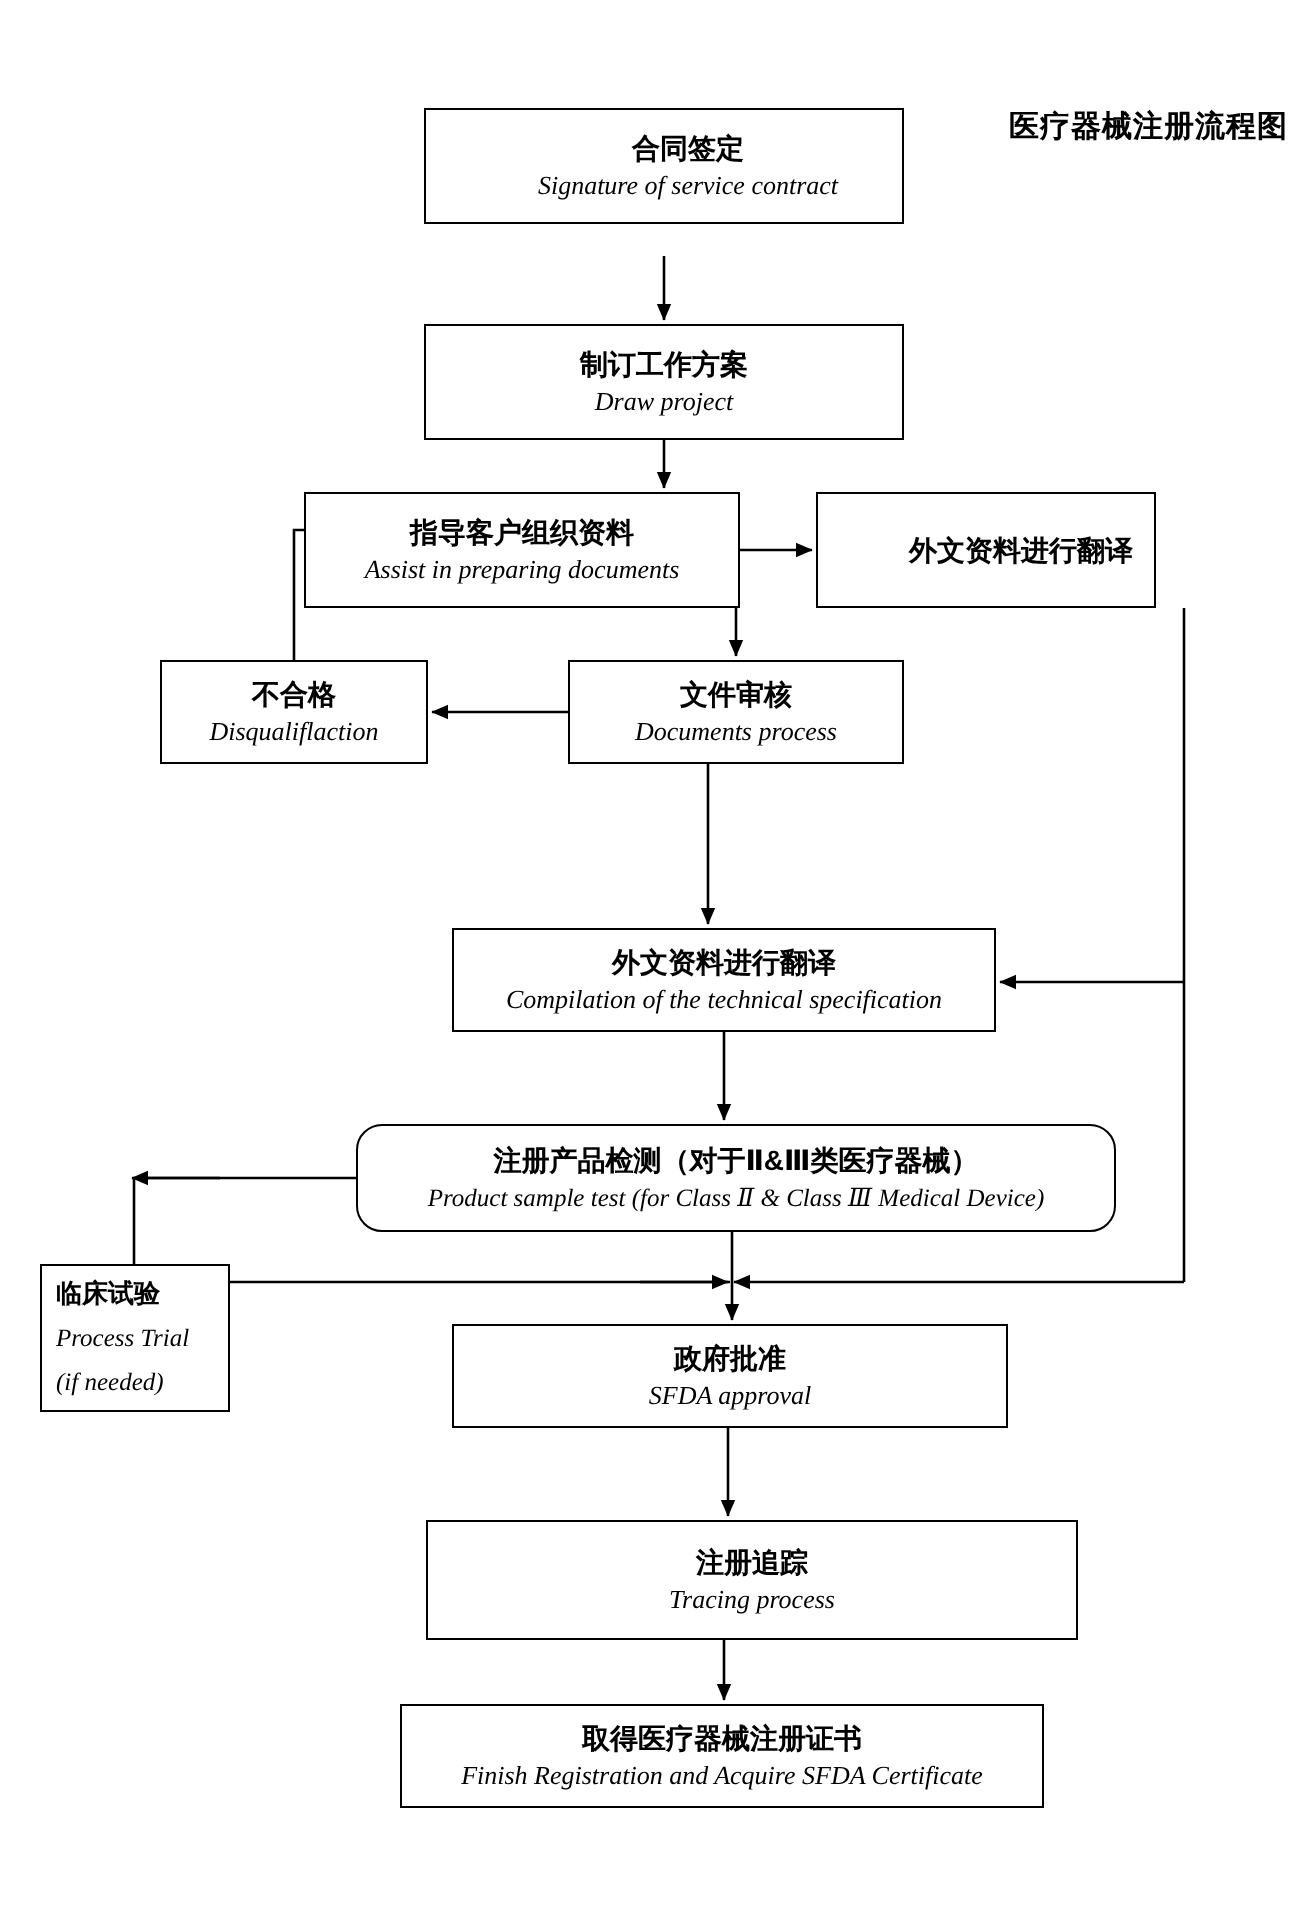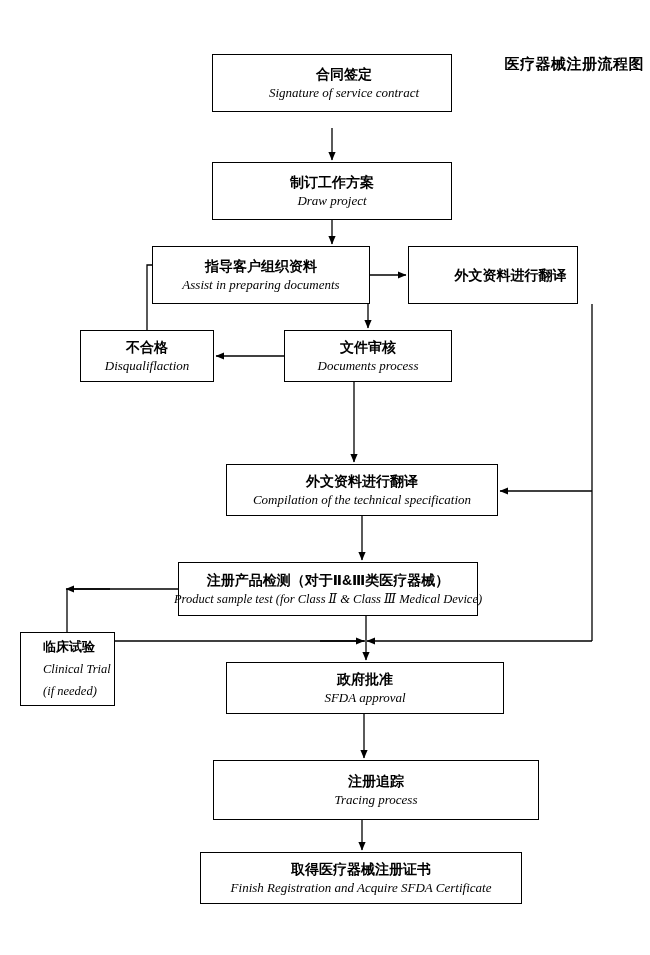--- a/index.html
+++ b/index.html
@@ -15,21 +15,21 @@
   .title-cn{font-family:"Liberation Sans","DejaVu Sans",sans-serif;font-weight:bold;font-size:15px;line-height:20px;letter-spacing:.5px;}
   .title-en{font-family:"Liberation Serif","DejaVu Serif",serif;font-weight:bold;font-size:13.5px;line-height:19px;}
 
   .node{position:absolute;border:1px solid #000;background:#fff;
         box-sizing:border-box;display:flex;flex-direction:column;
         align-items:center;justify-content:center;text-align:center;}
   .node .cn{font-family:"Liberation Sans","DejaVu Sans",sans-serif;
             font-weight:bold;font-size:14px;line-height:19px;white-space:nowrap;}
   .node .en{font-family:"Liberation Serif","DejaVu Serif",serif;
             font-size:13px;line-height:18px;white-space:nowrap;font-style:italic;}
-  .node.left-align{align-items:flex-start;text-align:left;padding-left:22px;justify-content:center;}
+  .node.left-align{align-items:flex-start;text-align:left;padding-left:7px;justify-content:center;}
   .node.left-align .cn{font-size:13px;line-height:22px;}
   .node.left-align .en{font-size:12.5px;line-height:22px;}
 </style>
 </head>
 <body>
 
 <div id="canvas">
 
   <div class="title-block">
     <div class="title-cn">医疗器械注册流程图</div>
@@ -107,28 +107,28 @@
   <div class="node" style="left:284px;top:330px;width:168px;height:52px;">
     <div class="cn">文件审核</div>
     <div class="en">Documents process</div>
   </div>
 
   <div class="node" style="left:226px;top:464px;width:272px;height:52px;">
     <div class="cn">外文资料进行翻译</div>
     <div class="en">Compilation of the technical specification</div>
   </div>
 
-  <div class="node" style="left:178px;top:562px;width:300px;height:54px;">
+  <div class="node" style="left:178px;top:562px;width:380px;height:54px;border-radius:13px;">
     <div class="cn">注册产品检测（对于Ⅱ&amp;Ⅲ类医疗器械）</div>
     <div class="en" style="font-size:12.5px;">Product sample test (for Class  Ⅱ &amp; Class  Ⅲ  Medical Device)</div>
   </div>
 
   <div class="node left-align" style="left:20px;top:632px;width:95px;height:74px;">
     <div class="cn">临床试验</div>
-    <div class="en">Clinical Trial</div>
+    <div class="en">Process Trial</div>
     <div class="en">(if needed)</div>
   </div>
 
   <div class="node" style="left:226px;top:662px;width:278px;height:52px;">
     <div class="cn">政府批准</div>
     <div class="en">SFDA approval</div>
   </div>
 
   <div class="node" style="left:213px;top:760px;width:326px;height:60px;">
     <div class="cn">注册追踪</div>

